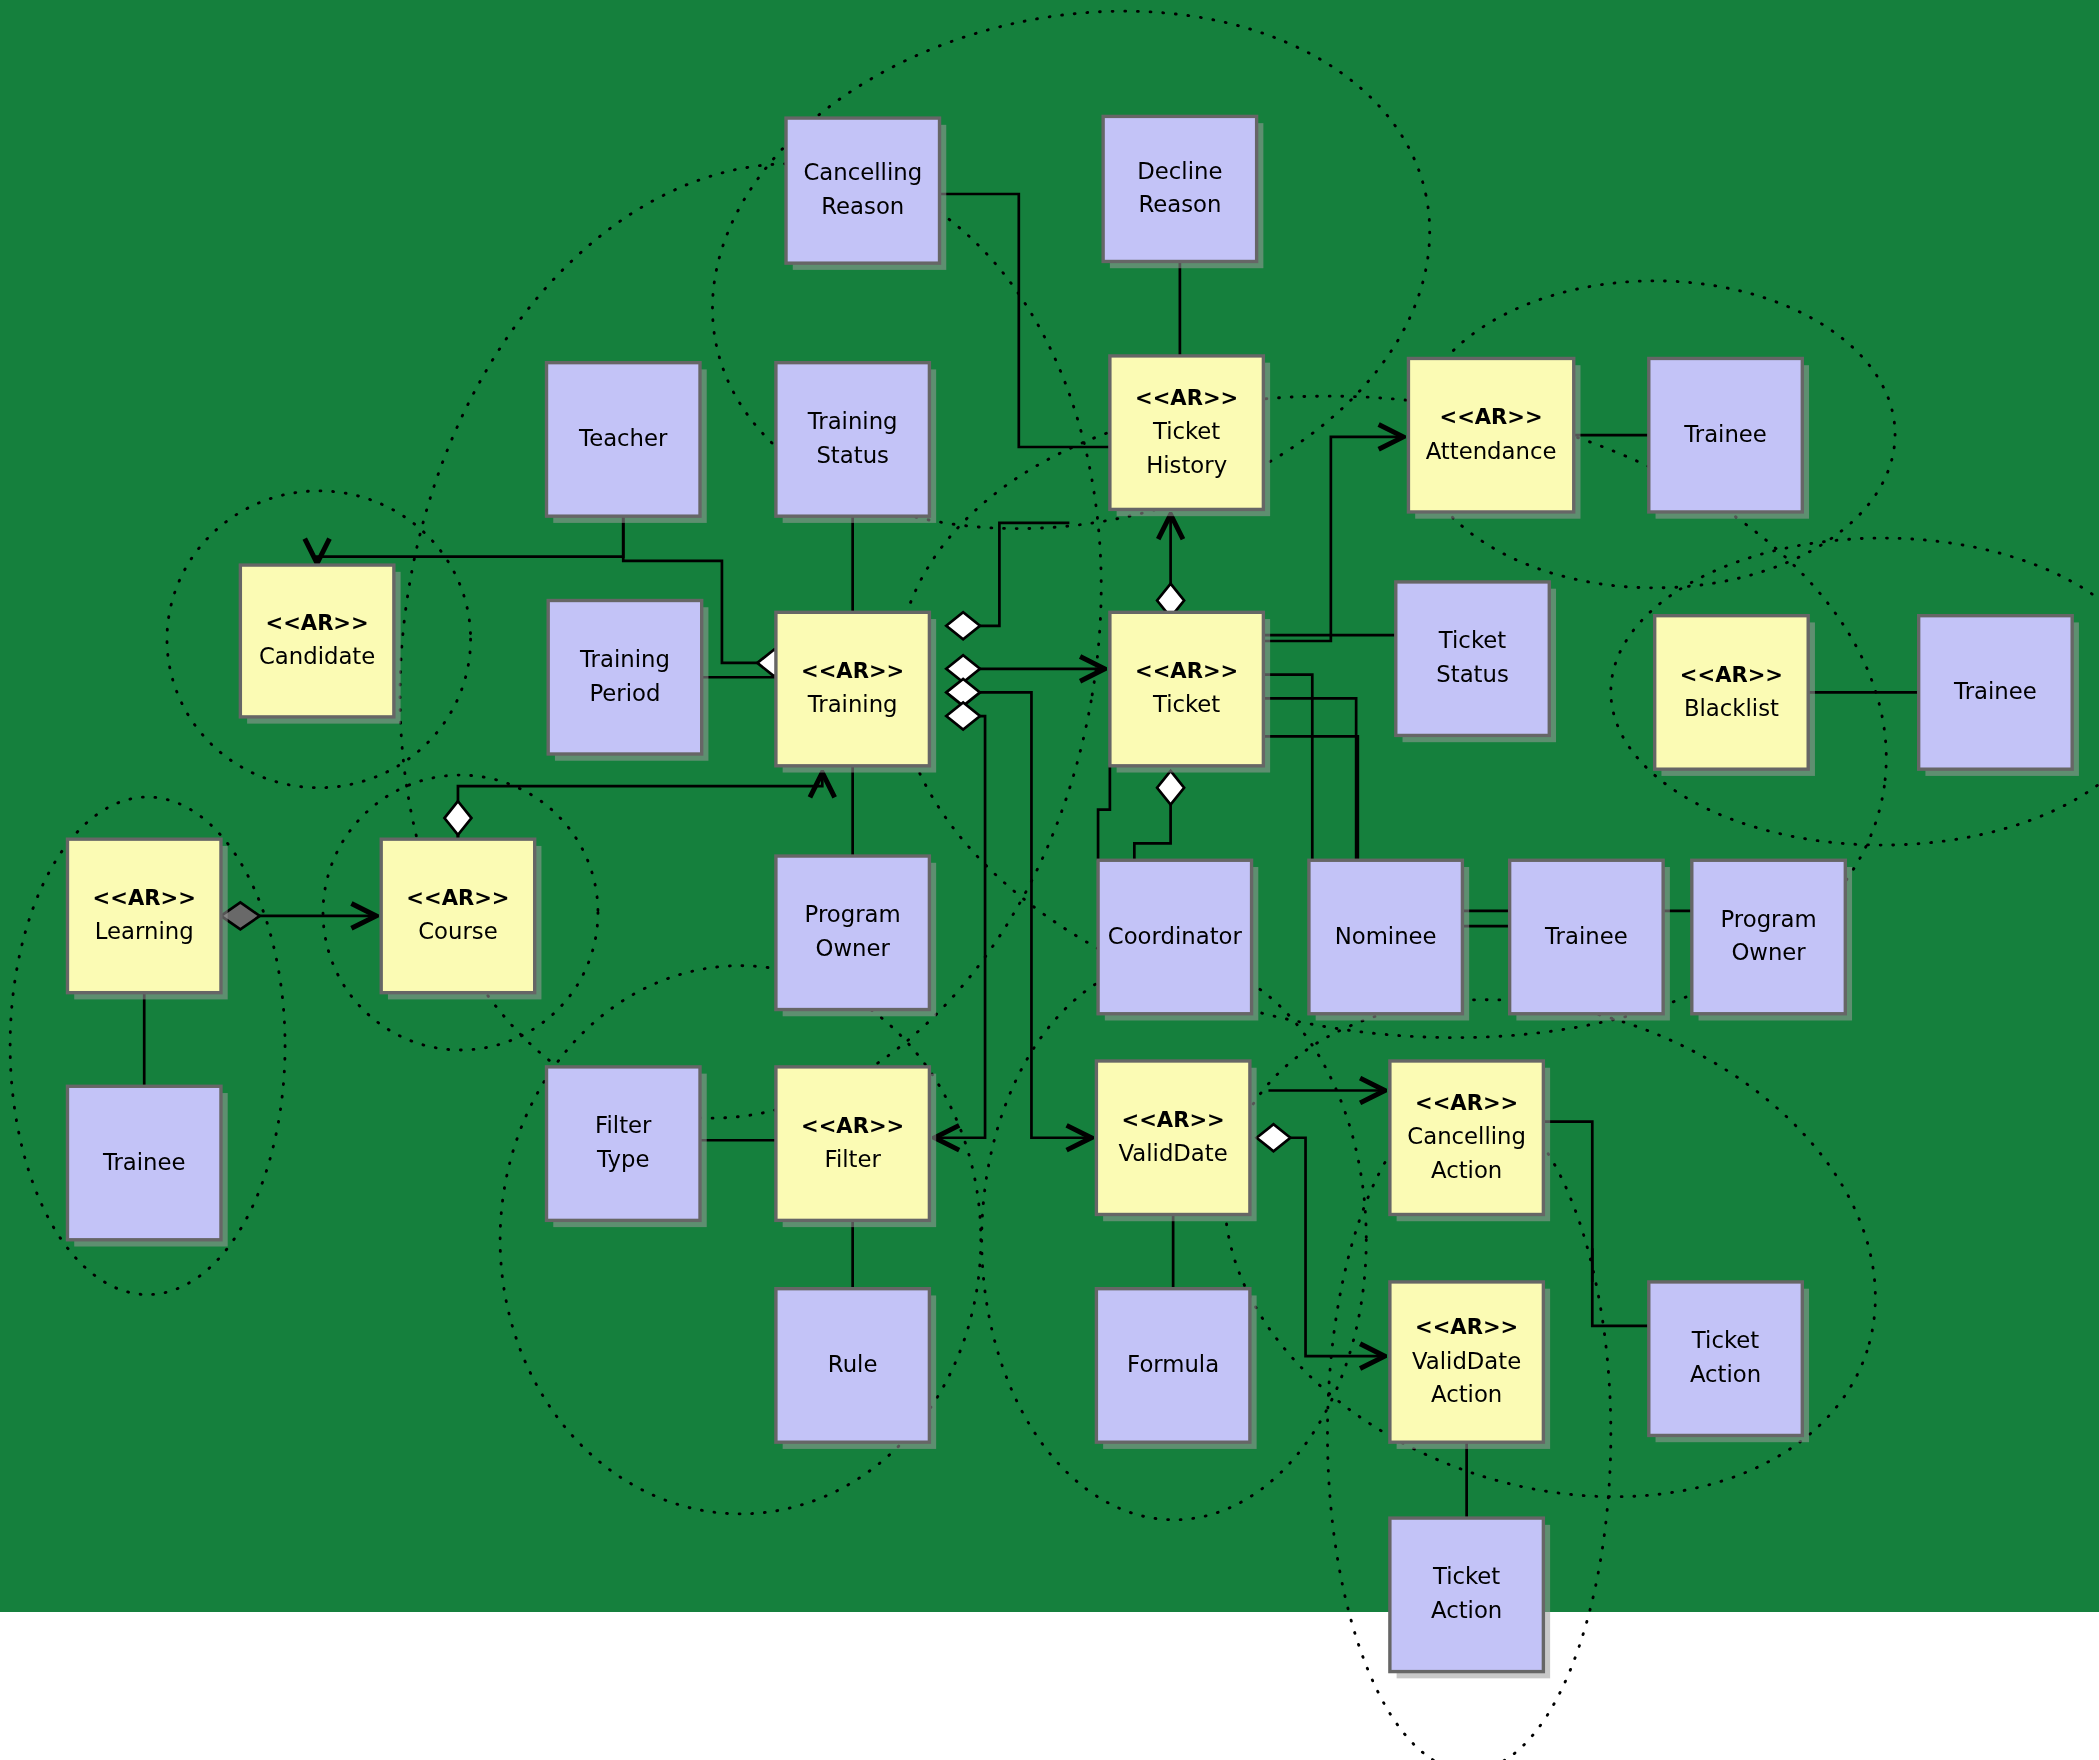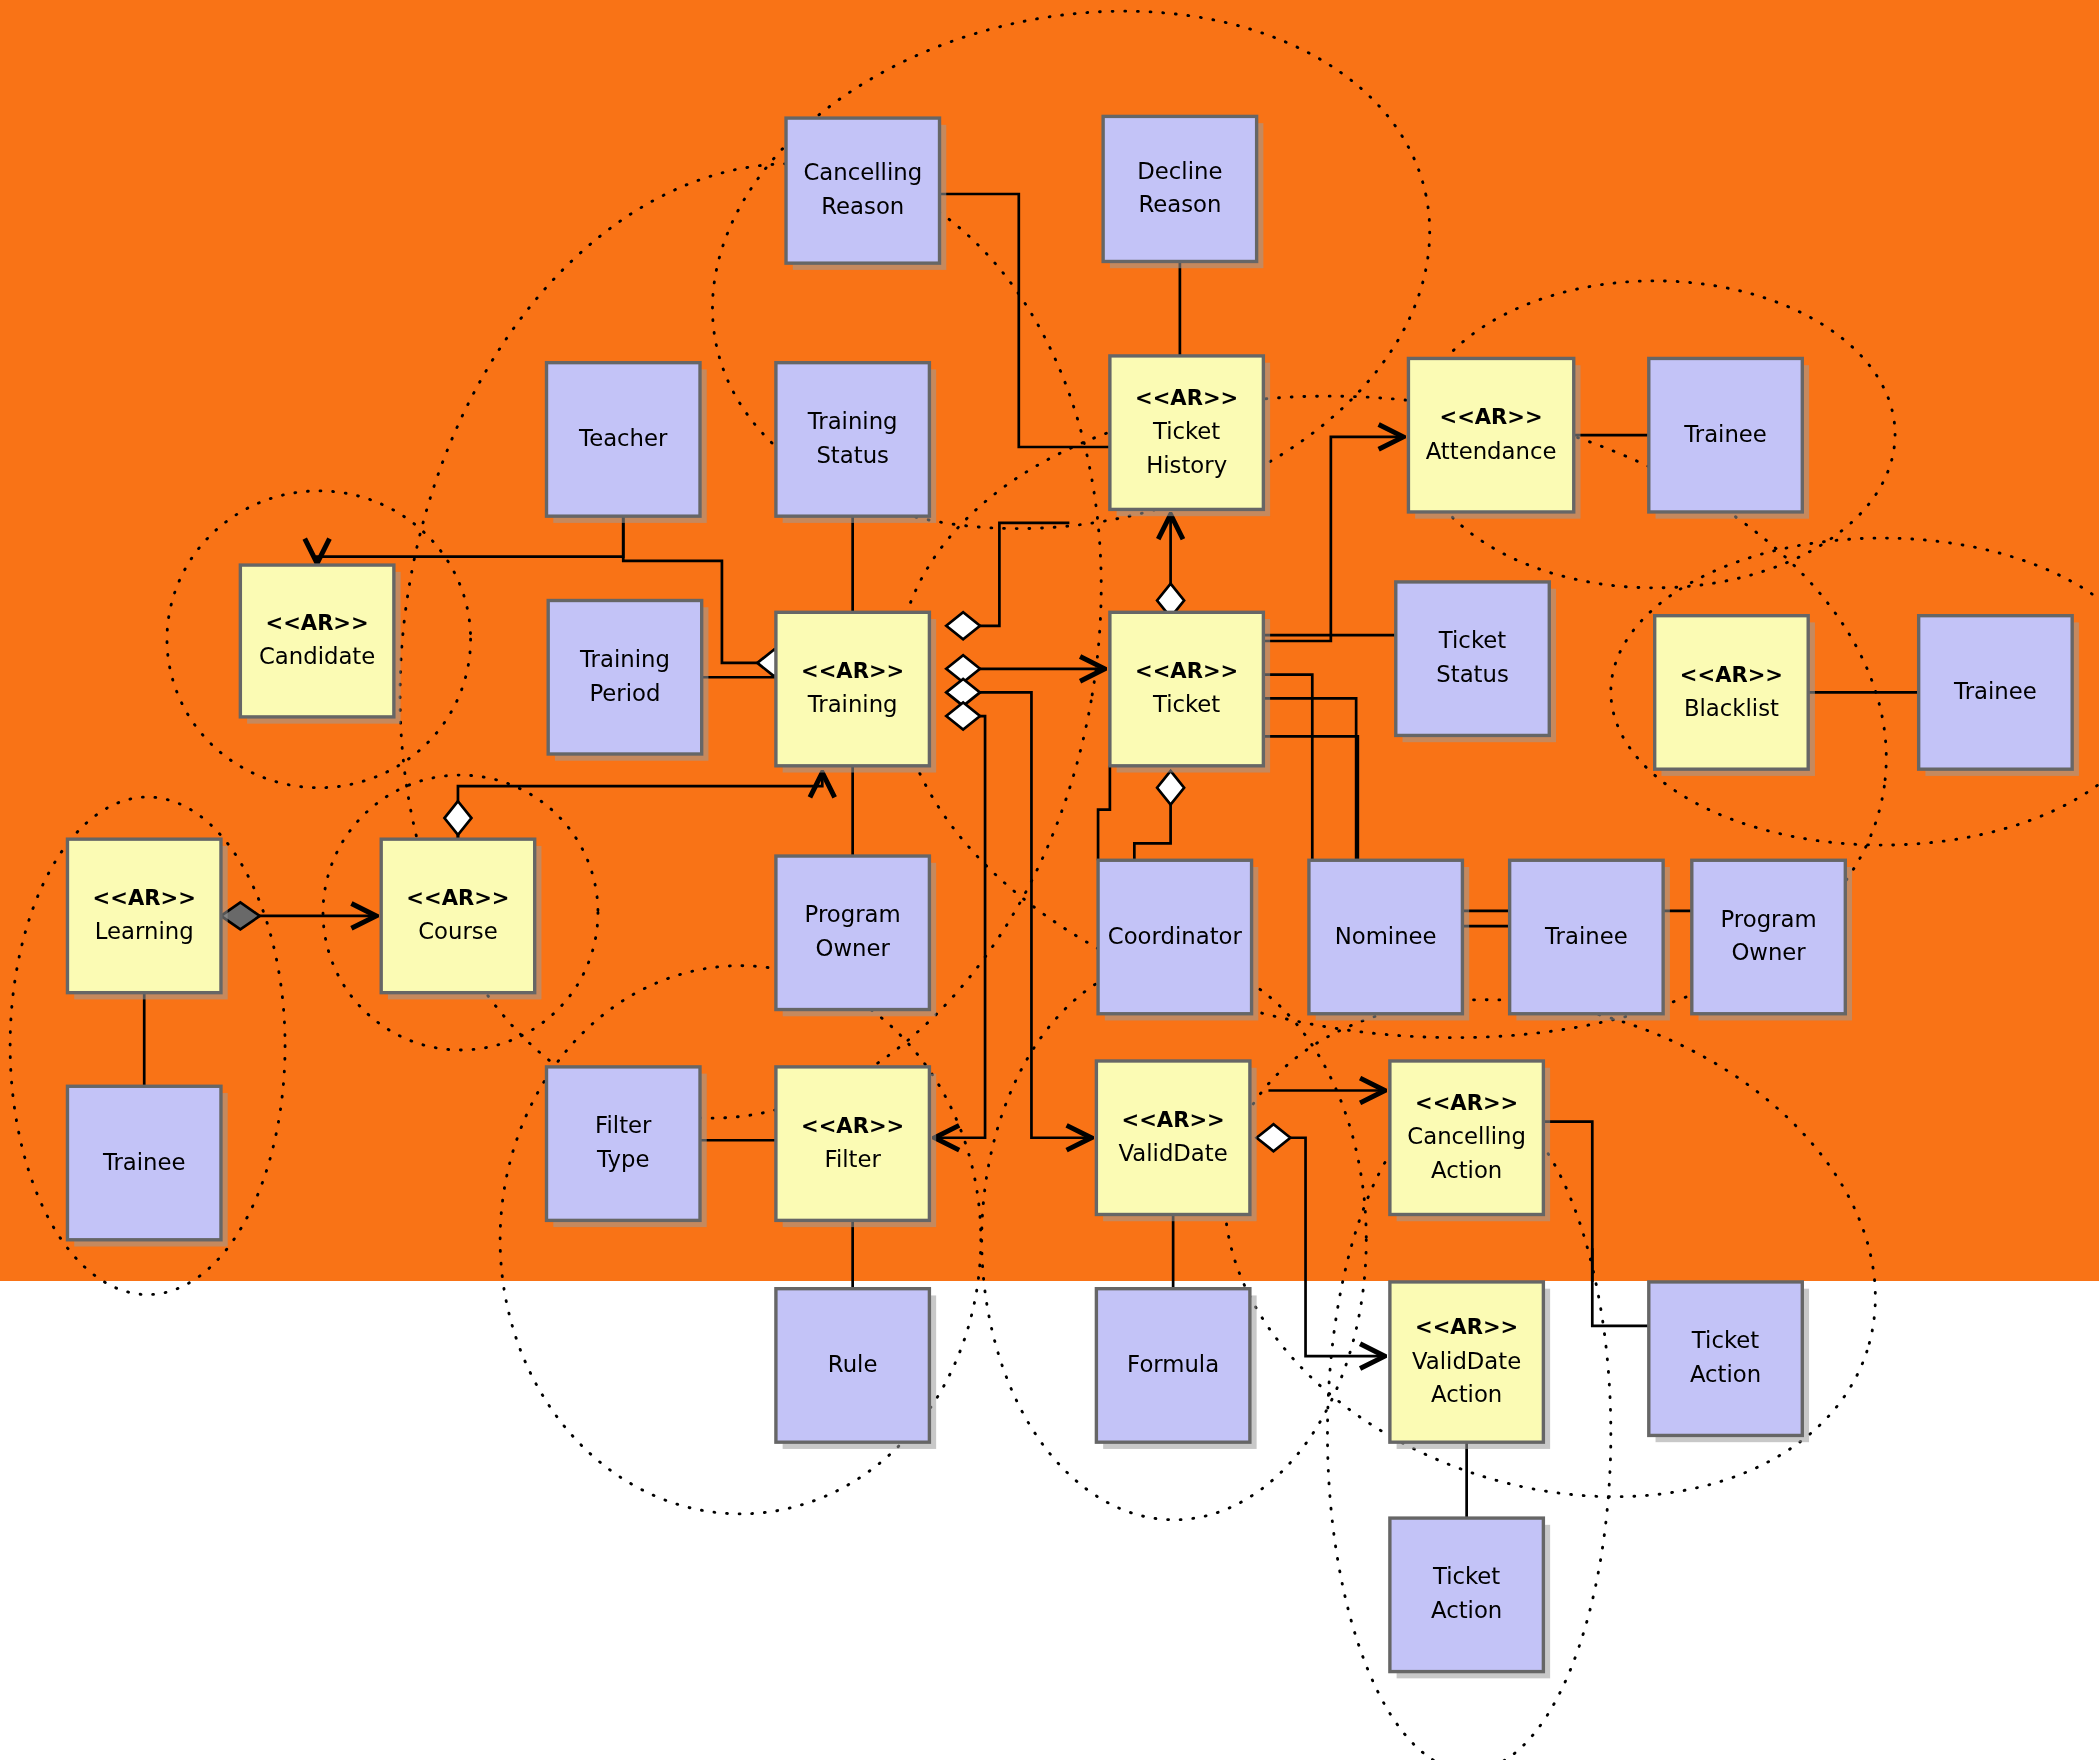--- a/index.html
+++ b/index.html
@@ -1,18 +1,18 @@
 <!DOCTYPE html>
 <html style="font-size:13.5px"><head>
 <meta charset="utf-8">
 <style>
   html,body{margin:0;padding:0;background:#ffffff;}
   body{width:2100px;height:1761px;overflow:hidden;
        font-family:"DejaVu Sans","Liberation Sans",sans-serif;}
-  #diagram-root{position:relative;width:2100px;height:1281px;background:#f97316;}
+  #diagram-root{position:relative;width:2100px;height:1612px;background:#15803d;}
   svg.canvas{position:absolute;top:0;left:0;width:2100px;height:1761px;}
   .node-box{fill:#c3c3f7;stroke:#666666;stroke-width:4;}
   .node-box.ar{fill:#fbfbb4;}
   .node-shadow{fill:#9a9a9a;opacity:.55;}
   .node-label{font-family:"DejaVu Sans","Liberation Sans",sans-serif;
        font-size:27px;fill:#000;text-anchor:middle;dominant-baseline:middle;}
   .node-stereo{font-family:"DejaVu Sans","Liberation Sans",sans-serif;
        font-size:25px;fill:#000;text-anchor:middle;dominant-baseline:middle;font-weight:600;}
   .edge{fill:none;stroke:#000;stroke-width:3.2;}
   .edge-arrow{fill:none;stroke:#000;stroke-width:3.2;marker-end:url(#arrowOpen);}

